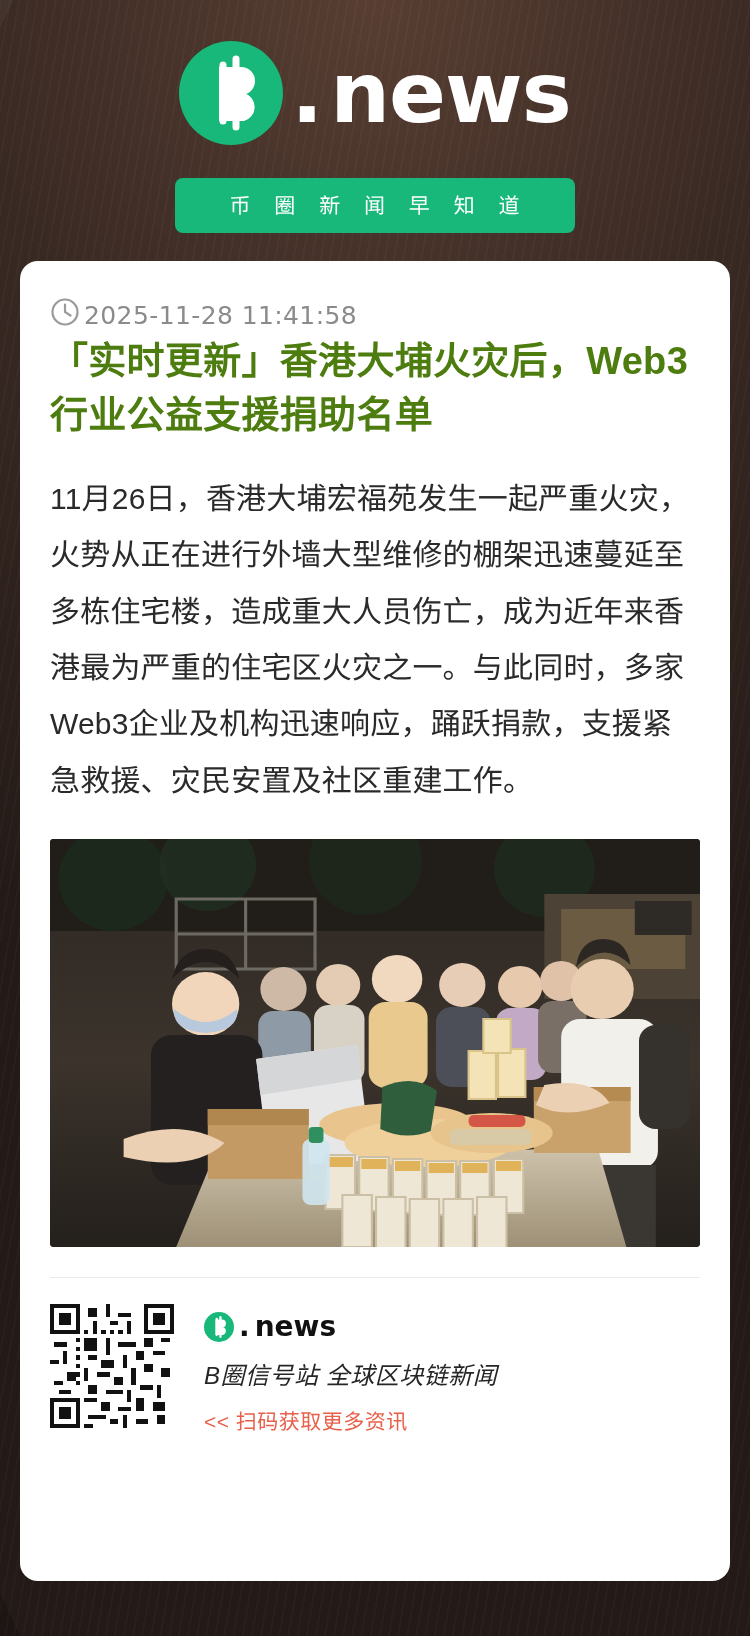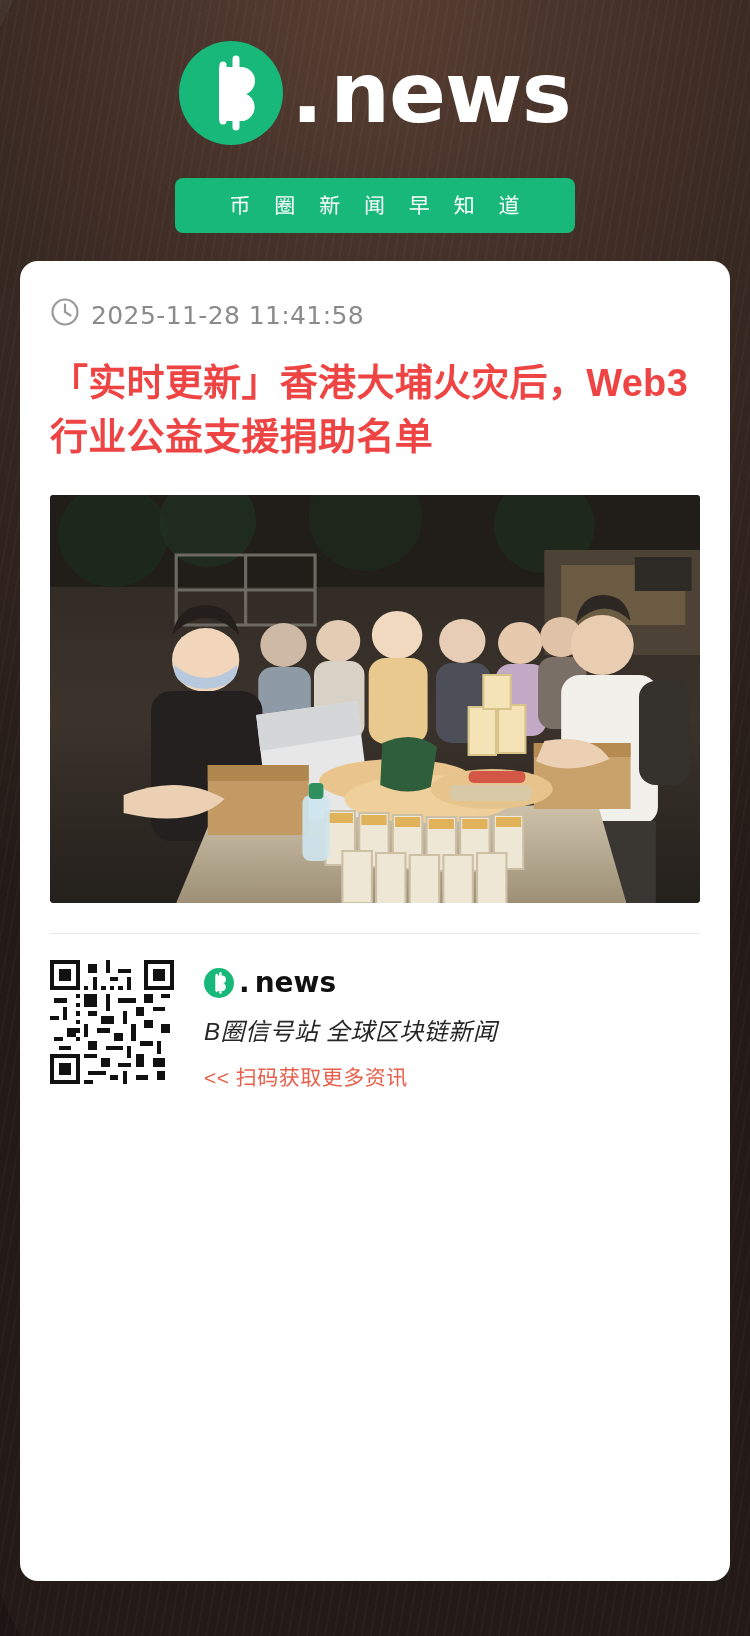--- a/index.html
+++ b/index.html
@@ -88,33 +88,32 @@
     margin: 28px 20px 0 20px;
     background: #ffffff;
     border-radius: 18px;
     padding: 30px 30px 26px 30px;
     min-height: 1320px;
   }
 
   .meta {
     display: flex;
     align-items: center;
-    gap: 11px;
+    gap: 4px;
     color: #8b8b8b;
     font-size: 25px;
     padding: 6px 0 2px 0;
   }
   .clock-icon { flex: none; display:block; }
   .meta-time { letter-spacing: .4px; font-family:"DejaVu Sans", sans-serif; }
 
   .headline {
-    margin-top: 22px;
     font-size: 38px;
     font-weight: 700;
-    color: #ef4444;
+    color: #4d7c0f;
     line-height: 1.42;
     letter-spacing: .3px;
   }
 
   .body-text {
     margin-top: 28px;
     font-size: 30px;
     color: #2a2a2a;
     line-height: 1.88;
     letter-spacing: .2px;
@@ -215,20 +214,21 @@
       <svg width="30" height="30" viewBox="0 0 30 30" aria-hidden="true">
         <circle cx="15" cy="15" r="12.5" fill="none" stroke="#9a9a9a" stroke-width="2.2"></circle>
         <path d="M15 7.5 V15 L20.5 18.5" fill="none" stroke="#9a9a9a" stroke-width="2.2" stroke-linecap="round"></path>
       </svg>
     </span>
     <span class="meta-time">2025-11-28 11:41:58</span>
   </div>
 
   <h1 class="headline">「实时更新」香港大埔火灾后，Web3行业公益支援捐助名单</h1>
 
+  <p class="body-text">11月26日，香港大埔宏福苑发生一起严重火灾，火势从正在进行外墙大型维修的棚架迅速蔓延至多栋住宅楼，造成重大人员伤亡，成为近年来香港最为严重的住宅区火灾之一。与此同时，多家Web3企业及机构迅速响应，踊跃捐款，支援紧急救援、灾民安置及社区重建工作。</p>
 
   <div class="photo">
     <svg viewBox="0 0 618 408" preserveAspectRatio="none" aria-hidden="true">
       <defs>
         <linearGradient id="night" x1="0" y1="0" x2="0" y2="1">
           <stop offset="0%" stop-color="#2d2722"></stop>
           <stop offset="55%" stop-color="#3b332c"></stop>
           <stop offset="100%" stop-color="#24201c"></stop>
         </linearGradient>
         <linearGradient id="tablecloth" x1="0" y1="0" x2="0" y2="1">

